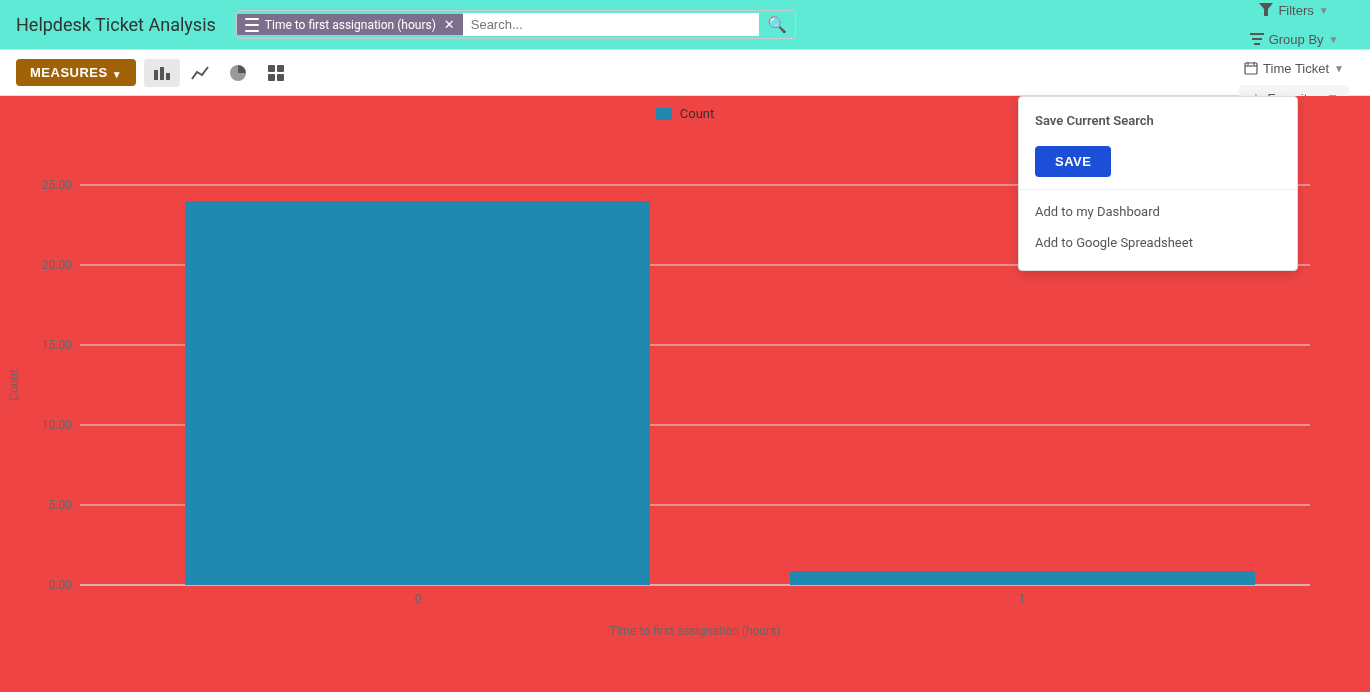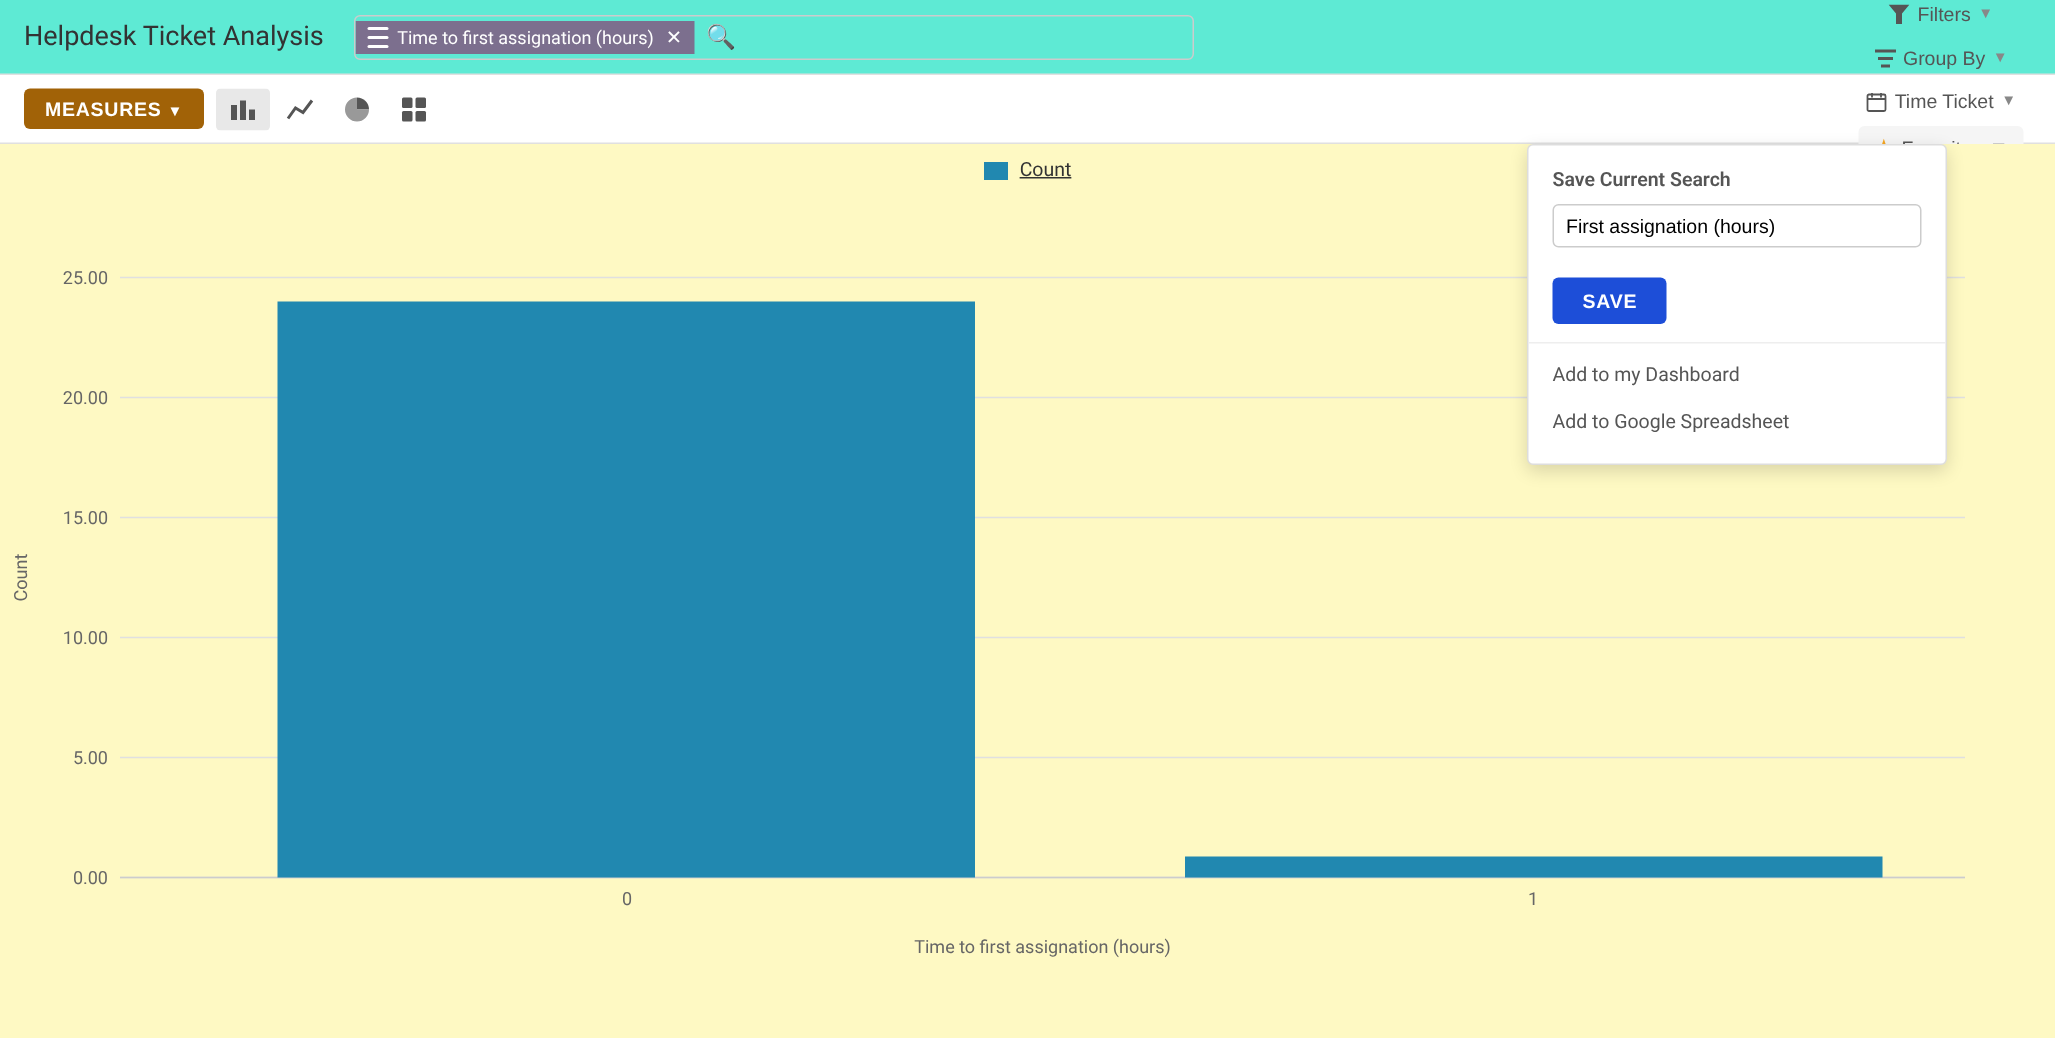--- a/index.html
+++ b/index.html
@@ -176,23 +176,22 @@
       border-right: 1px solid #ddd;
     }
     .view-type-btn:last-child { border-right: none; }
     .view-type-btn.active { background: #e0e0e0; }
 
     
     .chart-area {
       position: relative;
       width: 100%;
       height: calc(692px - 50px - 46px);
-      background: #fef9c3;
+      background: #ef4444;
       overflow: hidden;
-      text-decoration: underline;
     }
 
     
     .chart-legend {
       display: flex;
       justify-content: center;
       align-items: center;
       gap: 8px;
       padding: 10px 0 4px 0;
     }
@@ -281,20 +280,21 @@
   <div class="search-bar">
     <div class="search-tag">
       <span class="list-icon">
         <span></span>
           <span></span>
           <span></span>
       </span>
       <span>Time to first assignation (hours)</span>
       <span class="close-x">✕</span>
     </div>
+    <input class="search-input" type="text" placeholder="Search..." style="">
     <button class="search-btn">🔍</button>
   </div>
 </div>
 
 <div class="toolbar">
   <button class="measures-btn">
     <span>MEASURES</span>
     <span class="arrow">▼</span>
   </button>
   <div class="view-btns">
@@ -372,21 +372,20 @@
             <line x1="1" y1="6" x2="17" y2="6"></line>
             <line x1="1" y1="11" x2="17" y2="11"></line>
             <line x1="7" y1="1" x2="7" y2="17"></line>
           </svg>
       </button>
     </div>
   </div>
 
   <div class="favorites-dropdown">
     <div class="dropdown-section-title">Save Current Search</div>
-    <input class="search-name-input" type="text" value="First assignation (hours)" style="">
     <button class="save-btn">SAVE</button>
     <hr class="dropdown-divider">
     <a class="dropdown-link">Add to my Dashboard</a>
     <a class="dropdown-link">Add to Google Spreadsheet</a>
   </div>
 </div>
 
 <div class="chart-area">
   <div class="chart-legend">
     <span class="legend-color"></span>

